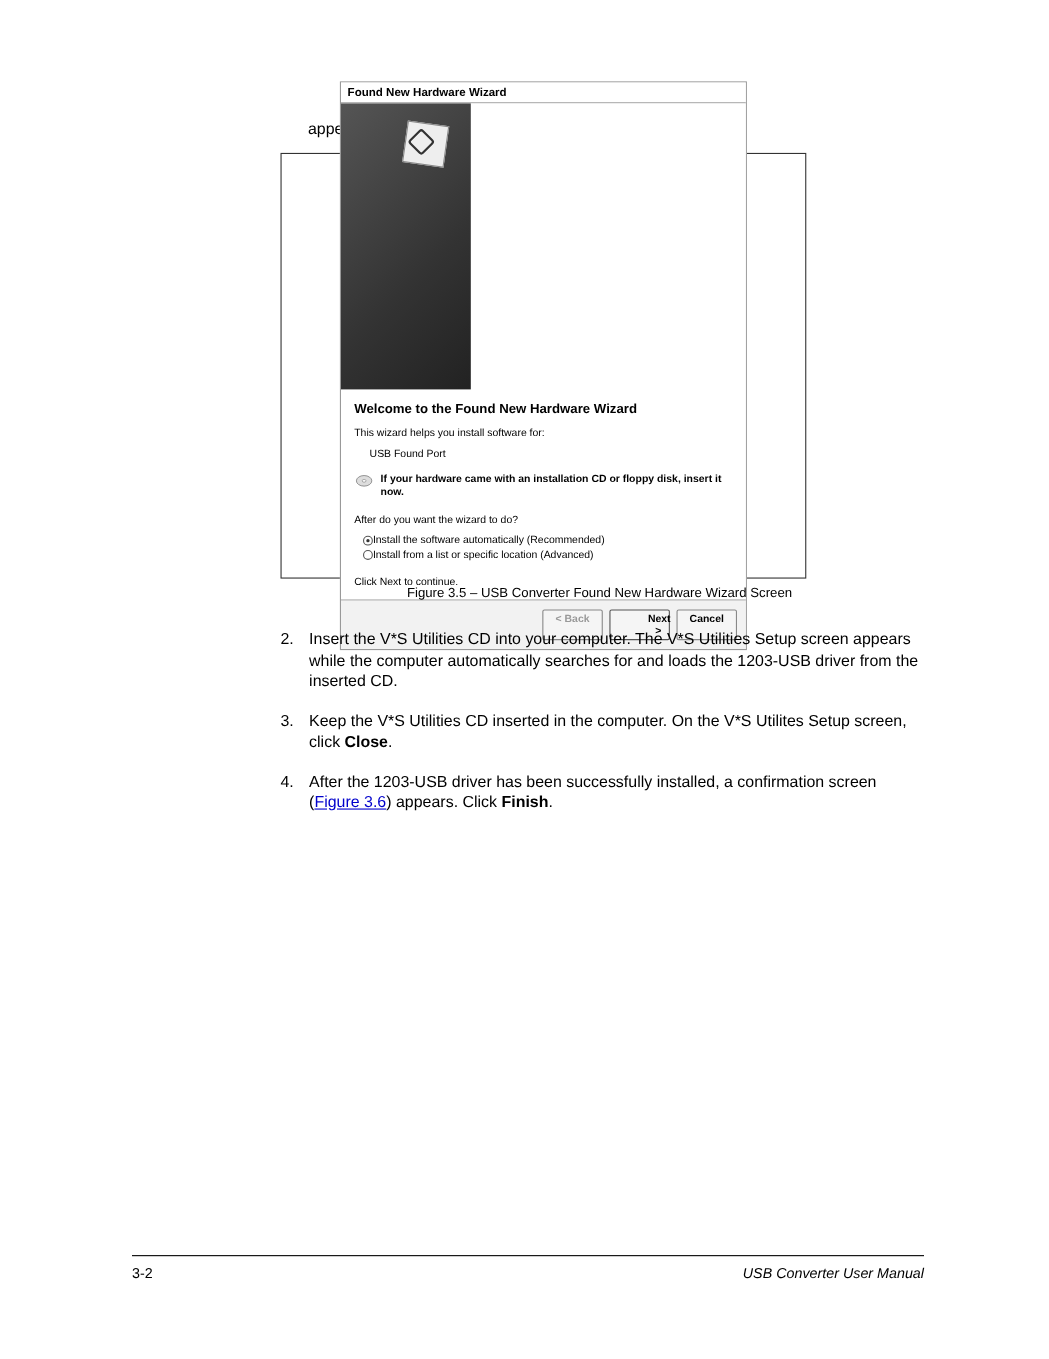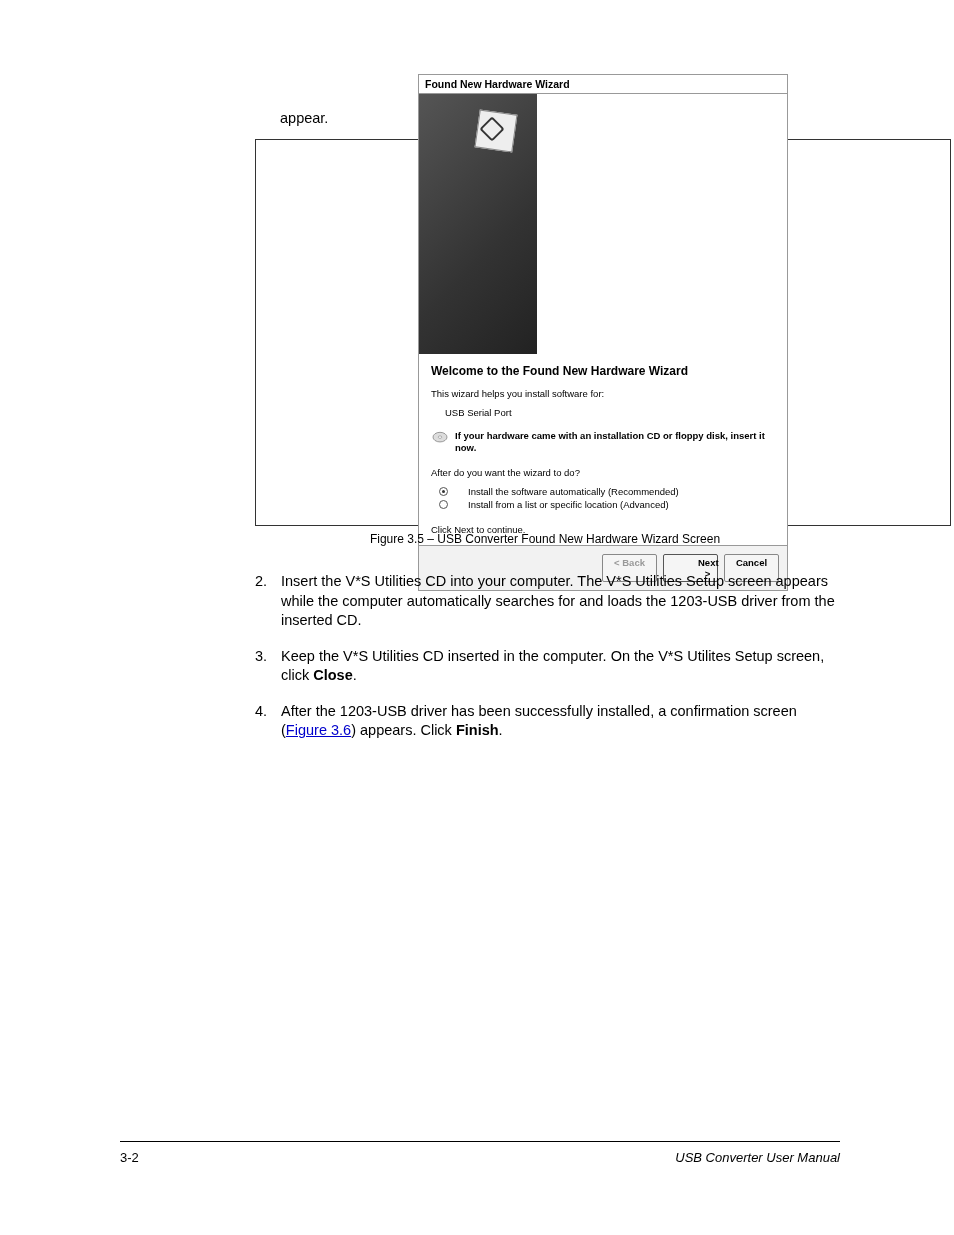--- a/index.html
+++ b/index.html
@@ -17,21 +17,21 @@
     top: 110px;
     width: 720px;
   }
   .intro-indent {
     margin-left: 160px;
     font-size: 14.5px;
     margin-bottom: 10px;
   }
   .figure-box {
     border: 1px solid #333;
-    width: 696px;
+    width: 478px;
     height: 387px;
     margin-left: 135px;
     background: #fff;
     display: flex;
     align-items: center;
     justify-content: center;
     margin-top: 13px;
   }
   .wizard {
     width: 370px;
@@ -92,21 +92,21 @@
   .wiz-line { margin-bottom: 8px; font-size: 9.5px; }
   .wiz-sub { margin-left: 14px; margin-bottom: 12px; font-size: 9.5px; }
   .cd-row { display: flex; align-items: flex-start; gap: 6px; margin: 10px 0 14px 0; justify-content: center; }
   .cd-icon {
     width: 18px; height: 14px;
     flex-shrink: 0;
     margin-top: 1px;
   }
   .cd-icon svg { width: 100%; height: 100%; }
   .cd-text { font-weight: bold; font-size: 9.5px; line-height: 1.25; }
-  .radio-row { margin-left: 8px; font-size: 9.5px; margin-bottom: 2px; display: flex; align-items: center; gap: 20px; }
+  .radio-row { margin-left: 8px; font-size: 9.5px; margin-bottom: 2px; display: flex; align-items: center; gap: 0; }
   .rdot {
     width: 9px; height: 9px; border: 1px solid #555; border-radius: 50%;
     display: inline-flex; align-items: center; justify-content: center;
   }
   .rdot.checked::after { content:""; width:3px; height:3px; background:#333; border-radius:50%; }
   .wiz-continue { margin-top: 14px; font-size: 9.5px; }
   .wizard-buttons {
     display: flex;
     justify-content: flex-end;
     gap: 6px;
@@ -172,21 +172,21 @@
   <div class="intro-indent">appear.</div>
 
   <div class="figure-box">
     <div class="wizard">
       <div class="wizard-title">Found New Hardware Wizard</div>
       <div class="wizard-body">
         <div class="wizard-left"></div>
         <div class="wizard-right">
           <div class="wiz-h">Welcome to the Found New Hardware Wizard</div>
           <div class="wiz-line">This wizard helps you install software for:</div>
-          <div class="wiz-sub">USB Serial Port</div>
+          <div class="wiz-sub">USB Found Port</div>
 
           <div class="cd-row">
             <span class="cd-icon">
               <svg viewBox="0 0 20 16">
                 <ellipse cx="10" cy="7" rx="8" ry="5.5" fill="#ddd" stroke="#777" stroke-width="0.8"></ellipse>
                 <ellipse cx="10" cy="7" rx="2" ry="1.4" fill="#fff" stroke="#777" stroke-width="0.6"></ellipse>
               </svg>
             </span>
             <span class="cd-text">If your hardware came with an installation CD or floppy disk, insert it now.</span>
           </div>

